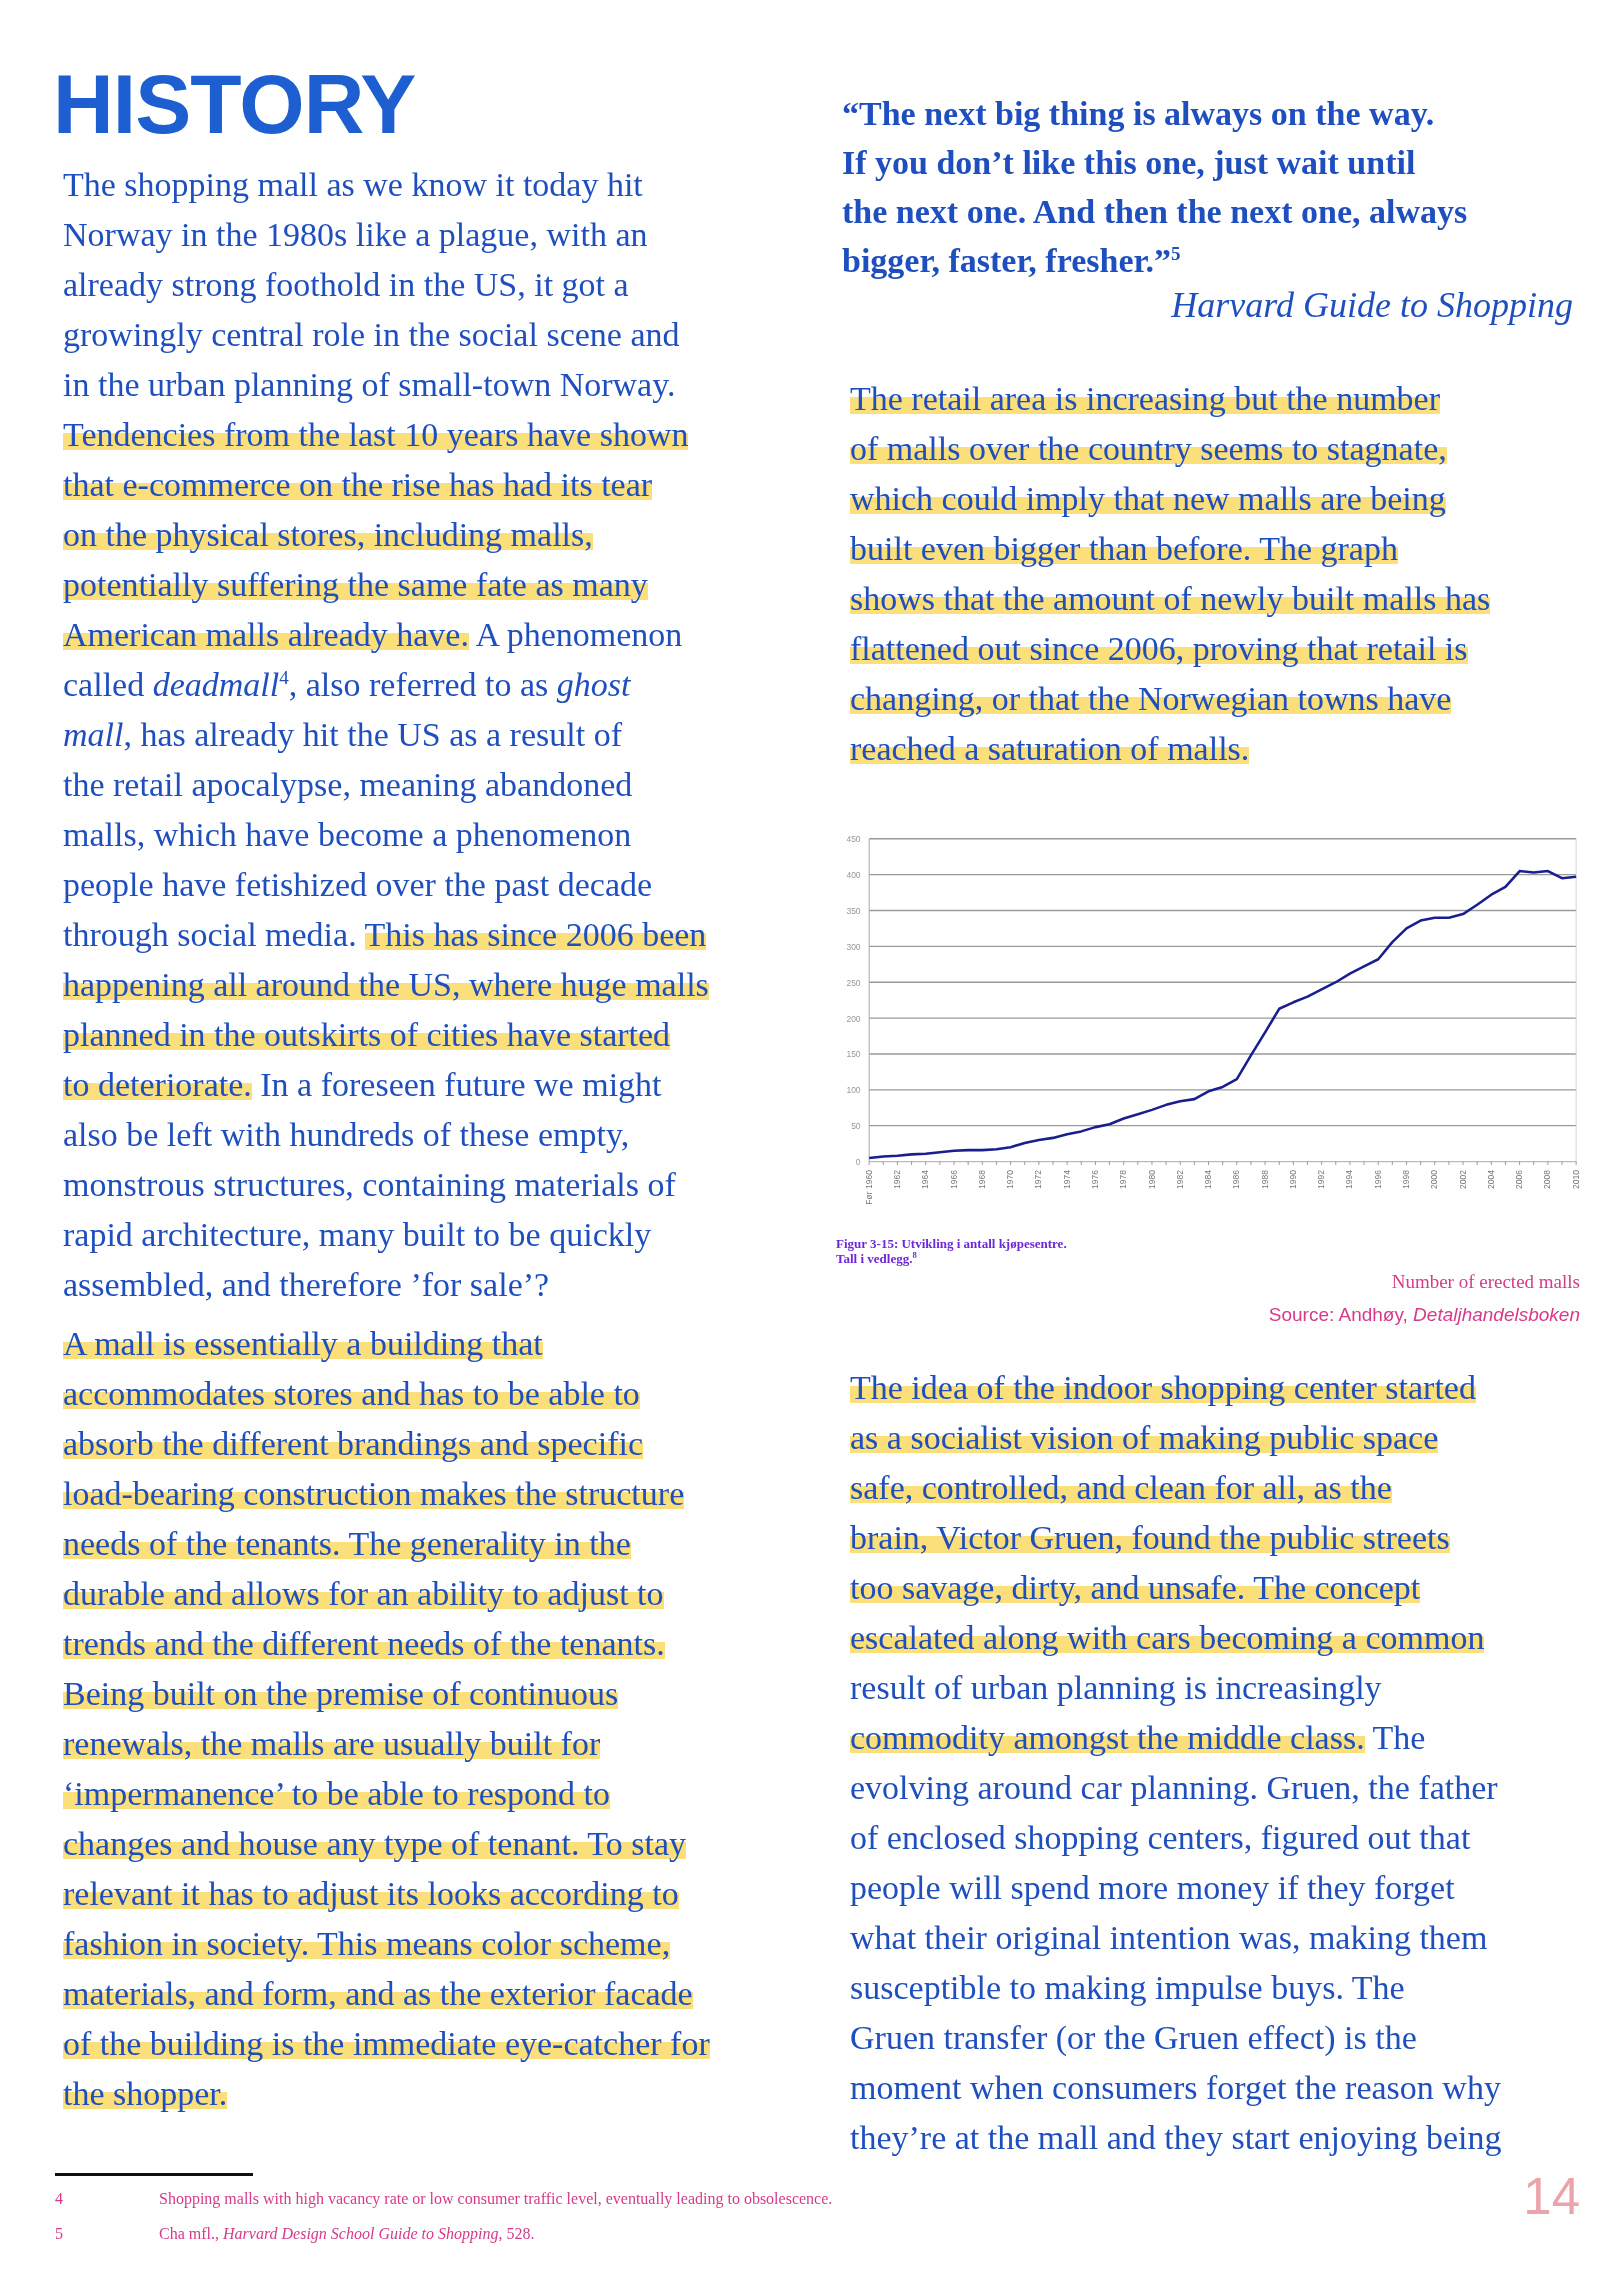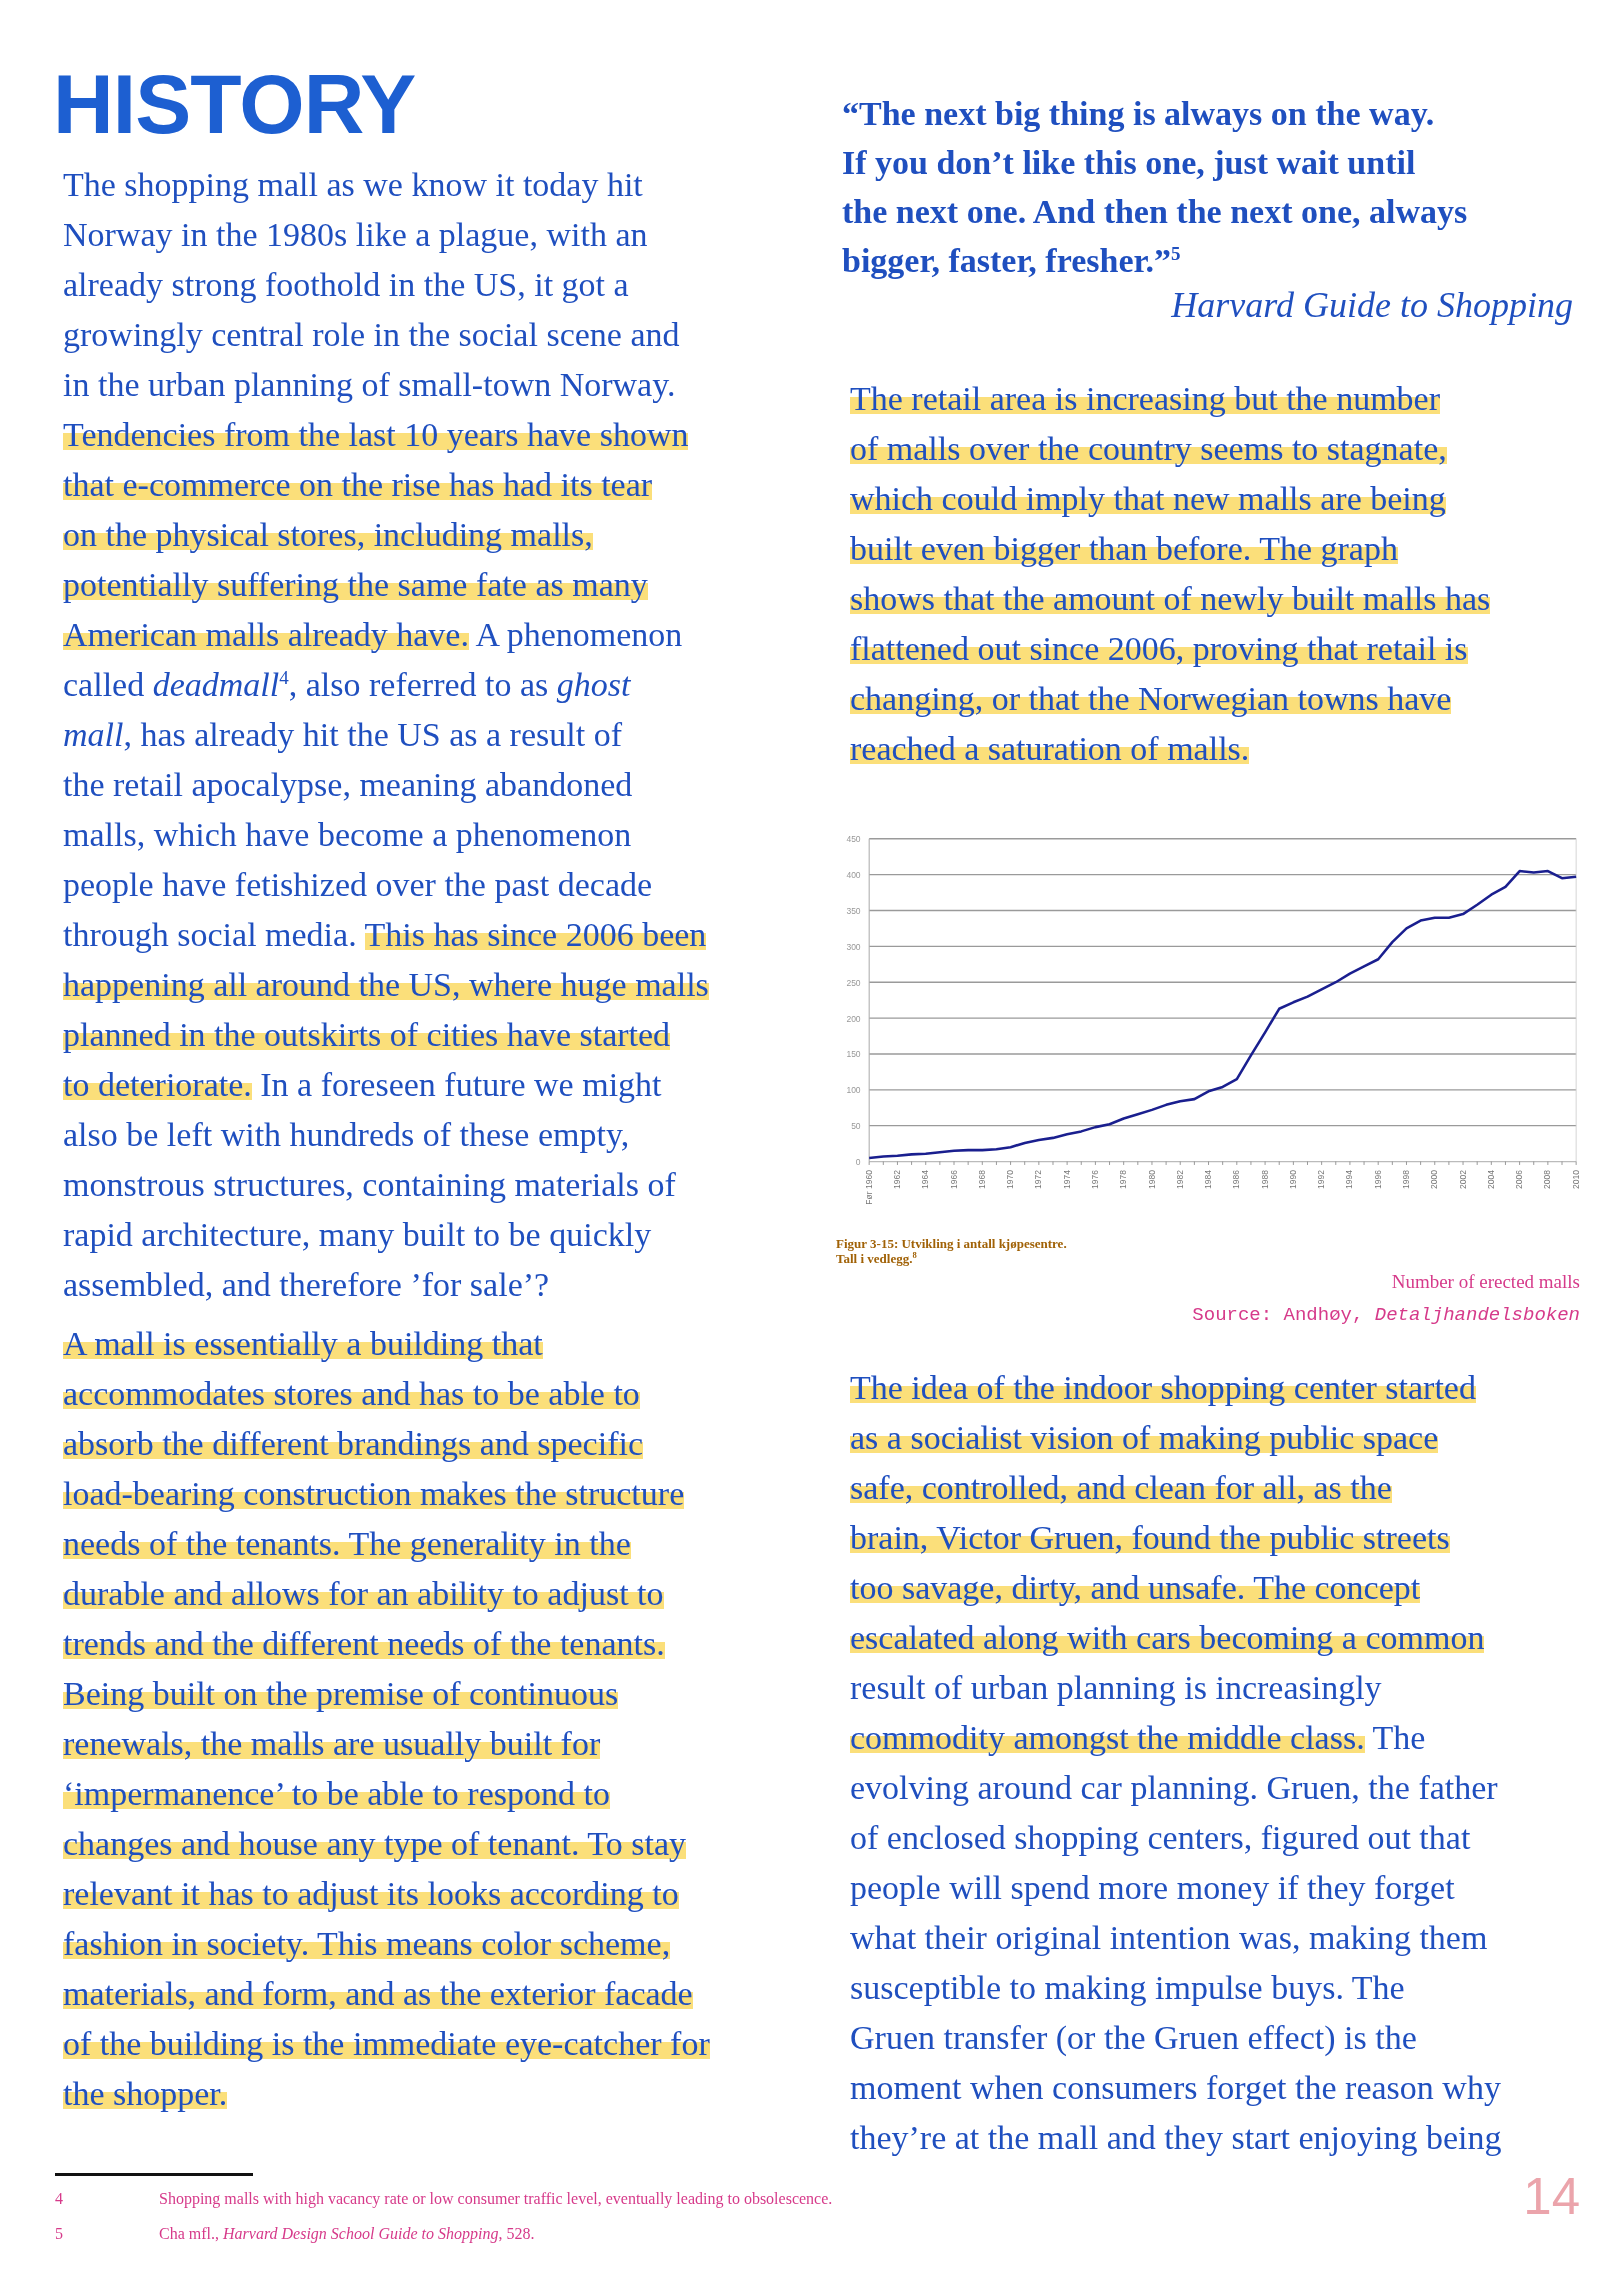--- a/index.html
+++ b/index.html
@@ -33,30 +33,30 @@
   .quote-source {
     position: absolute; left: 842px; width: 731px; top: 284px;
     font-family: "Liberation Serif", "DejaVu Serif", serif;
     font-style: italic; font-size: 36px; color: #1f4fbf; text-align: right;
   }
 
   .chart-wrap { position: absolute; left: 833px; top: 820px; width: 752px; height: 444px; }
   .chart-caption {
     position: absolute; left: 836px; top: 1236px;
     font-family: "Liberation Serif", "DejaVu Serif", serif;
-    font-weight: 700; font-size: 13px; line-height: 15.4px; color: #a16207;
+    font-weight: 700; font-size: 13px; line-height: 15.4px; color: #6d28d9;
   }
   .fig-label {
     position: absolute; right: 44px; top: 1271px;
     font-family: "Liberation Serif", "DejaVu Serif", serif;
     font-size: 19px; color: #d63a8a; text-align: right;
   }
   .fig-source {
     position: absolute; right: 44px; top: 1304px;
-    font-family: Liberation Mono, monospace;
+    font-family: Liberation Sans, sans-serif;
     font-size: 19px; color: #d63a8a; 
   }
 
   .footnote-rule { position: absolute; left: 55px; top: 2173px; width: 198px; height: 3.4px; background: #111; }
   .footnote {
     position: absolute; left: 55px;
     font-family: "Liberation Serif", "DejaVu Serif", serif;
     font-size: 16px; color: #d63a8a;
   }
   .footnote .num { display: inline-block; width: 104px; }

